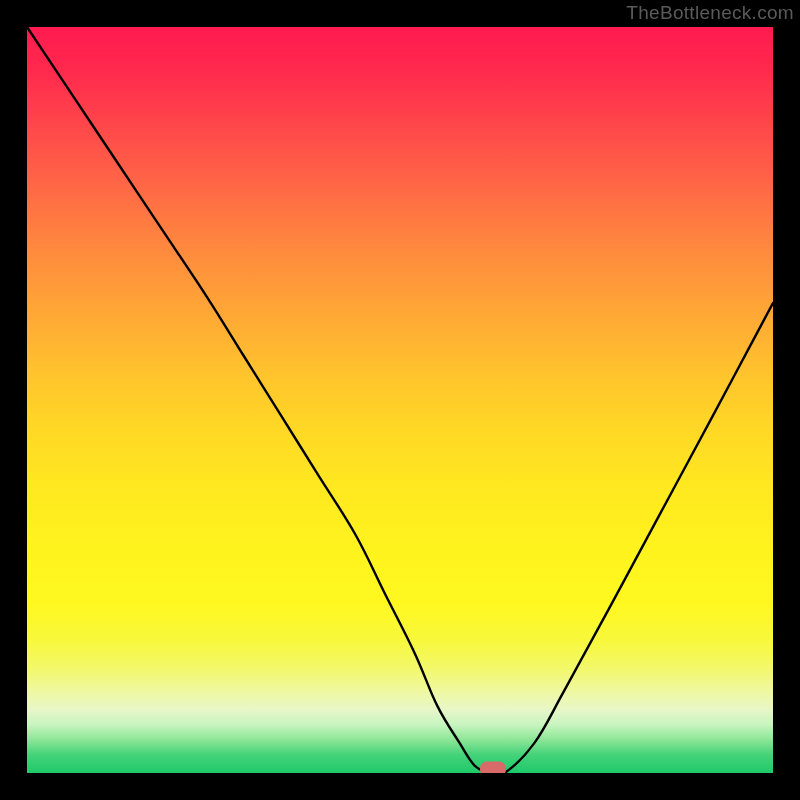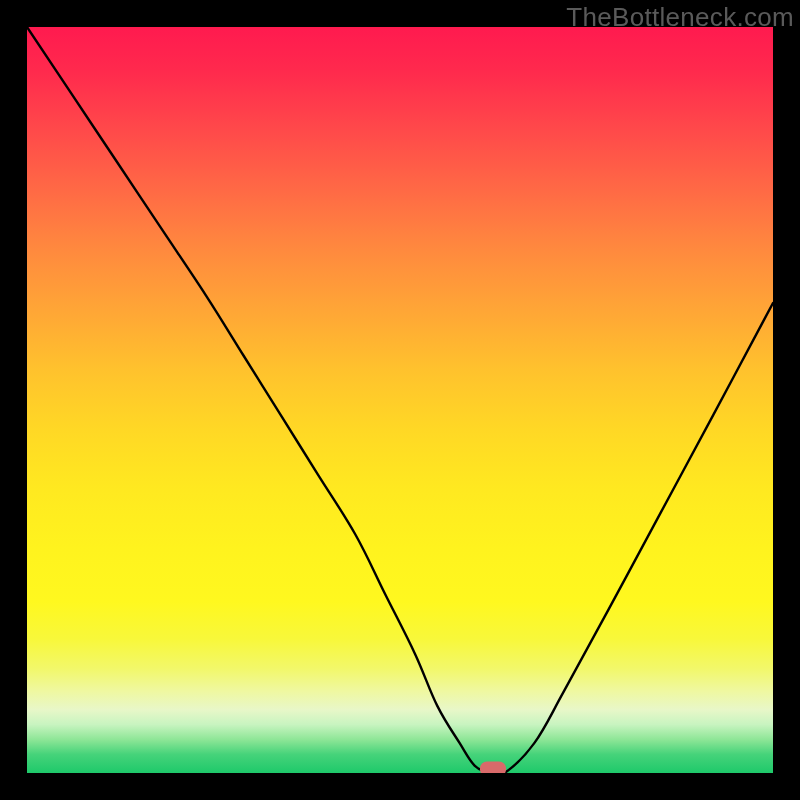--- a/index.html
+++ b/index.html
@@ -8,21 +8,21 @@
     height: 800px;
     background: #000;
     position: relative;
     font-family: Arial, Helvetica, sans-serif;
     overflow: hidden;
   }
   .watermark {
     position: absolute;
     top: 2px;
     right: 6px;
-    font-size: 26px;
+    font-size: 19px;
     font-weight: 500;
     color: #5a5a5a;
     letter-spacing: 0.3px;
     z-index: 10;
   }
   .plot-area {
     position: absolute;
     left: 27px;
     top: 27px;
     width: 746px;

